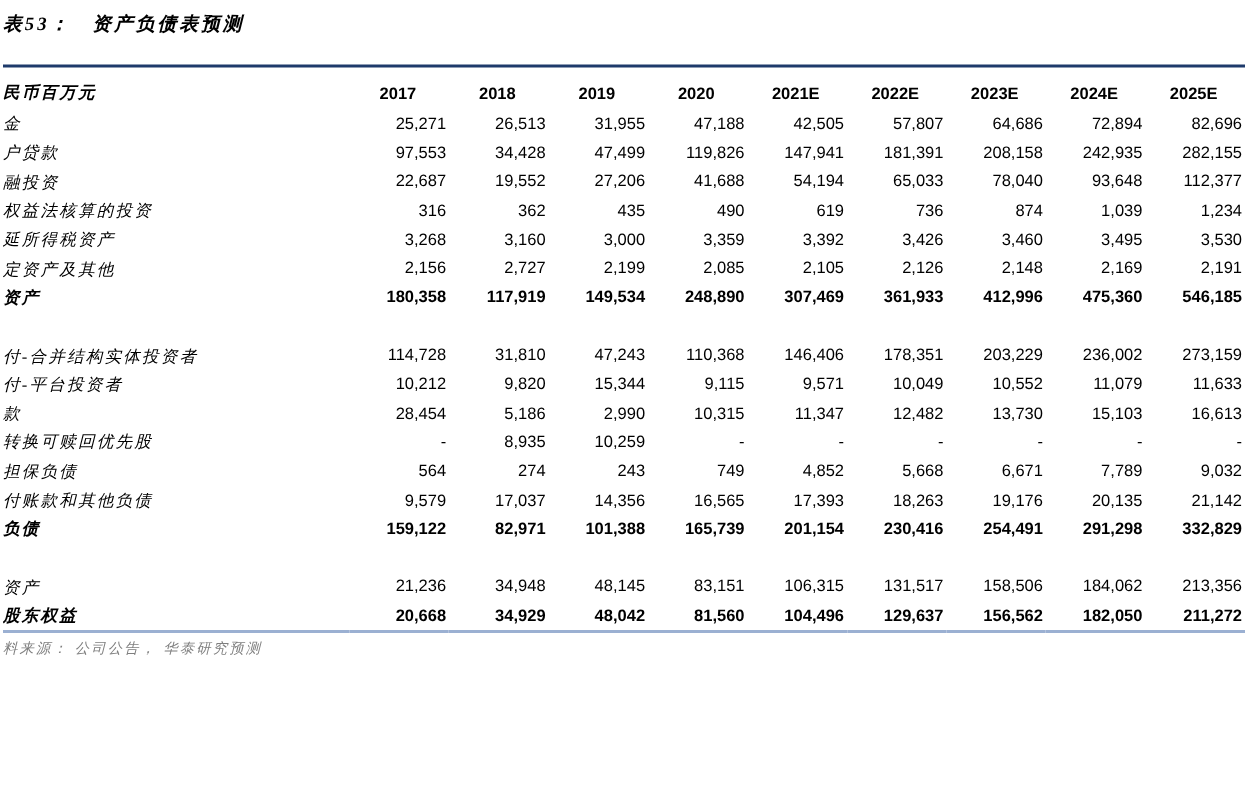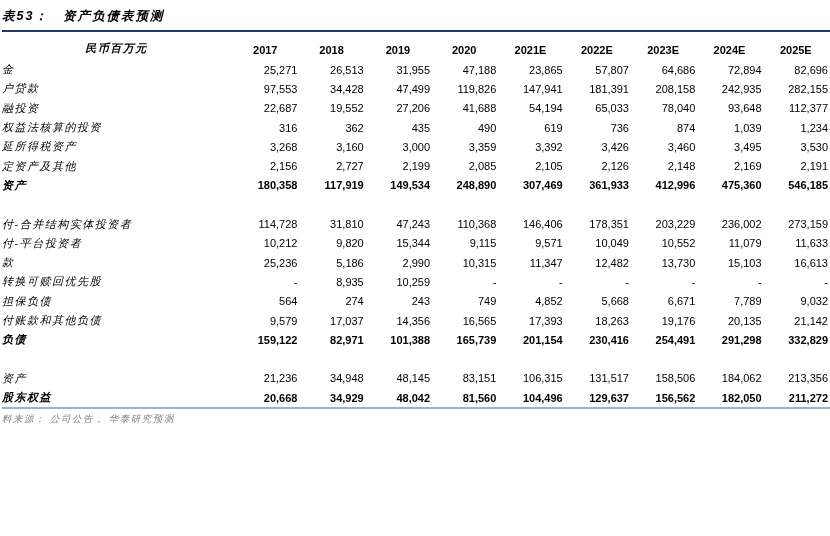--- a/index.html
+++ b/index.html
@@ -5,23 +5,23 @@
   html,body{margin:0;padding:0;background:#ffffff;}
   body{
     width:830px;height:536px;overflow:hidden;
     font-family:"Liberation Sans","DejaVu Sans",sans-serif;
     color:#000;
   }
   .page{width:828px;padding:0 0 0 2px;}
 
   
   .title-bar{
-    padding:8px 0 5px 0;
+    padding:8px 0 18px 0;
     border-bottom:2px solid #1e3a6b;
-    font-family:Liberation Sans, sans-serif;
+    font-family:Liberation Serif, serif;
     font-style:italic;
     font-weight:bold;
     font-size:12.5px;
     letter-spacing:2px;
     white-space:nowrap;
   }
   .title-bar .title-no{margin-right:14px;font-style:italic;}
 
   
   table.fin{
@@ -33,21 +33,21 @@
   table.fin col.c-label{width:230px;}
   table.fin col.c-num{width:66px;}
   thead td{
     font-weight:bold;
     font-size:11px;
     height:24px;
     vertical-align:bottom;
     padding:0 2px 4px 0;
   }
   thead td.unit{
-    text-align:center;
+    text-align:left;
     font-family:"Liberation Serif","DejaVu Serif",serif;
     font-style:italic;
     letter-spacing:1.5px;
     padding-left:0;
   }
   thead td.yr{text-align:center;}
   tbody td{
     font-size:11px;
     height:19.3px;
     padding:0 2px 0 0;
@@ -111,21 +111,21 @@
           <td class="yr">2025E</td>
         </tr>
     </thead>
     <tbody>
         <tr>
           <td class="label-cell">金</td>
           <td class="num-cell">25,271</td>
           <td class="num-cell">26,513</td>
           <td class="num-cell">31,955</td>
           <td class="num-cell">47,188</td>
-          <td class="num-cell">23,865</td>
+          <td class="num-cell">42,505</td>
           <td class="num-cell">57,807</td>
           <td class="num-cell">64,686</td>
           <td class="num-cell">72,894</td>
           <td class="num-cell">82,696</td>
         </tr>
         <tr>
           <td class="label-cell">户贷款</td>
           <td class="num-cell">97,553</td>
           <td class="num-cell">34,428</td>
           <td class="num-cell">47,499</td>
@@ -218,21 +218,21 @@
           <td class="num-cell">15,344</td>
           <td class="num-cell">9,115</td>
           <td class="num-cell">9,571</td>
           <td class="num-cell">10,049</td>
           <td class="num-cell">10,552</td>
           <td class="num-cell">11,079</td>
           <td class="num-cell">11,633</td>
         </tr>
         <tr>
           <td class="label-cell">款</td>
-          <td class="num-cell">25,236</td>
+          <td class="num-cell">28,454</td>
           <td class="num-cell">5,186</td>
           <td class="num-cell">2,990</td>
           <td class="num-cell">10,315</td>
           <td class="num-cell">11,347</td>
           <td class="num-cell">12,482</td>
           <td class="num-cell">13,730</td>
           <td class="num-cell">15,103</td>
           <td class="num-cell">16,613</td>
         </tr>
         <tr>

